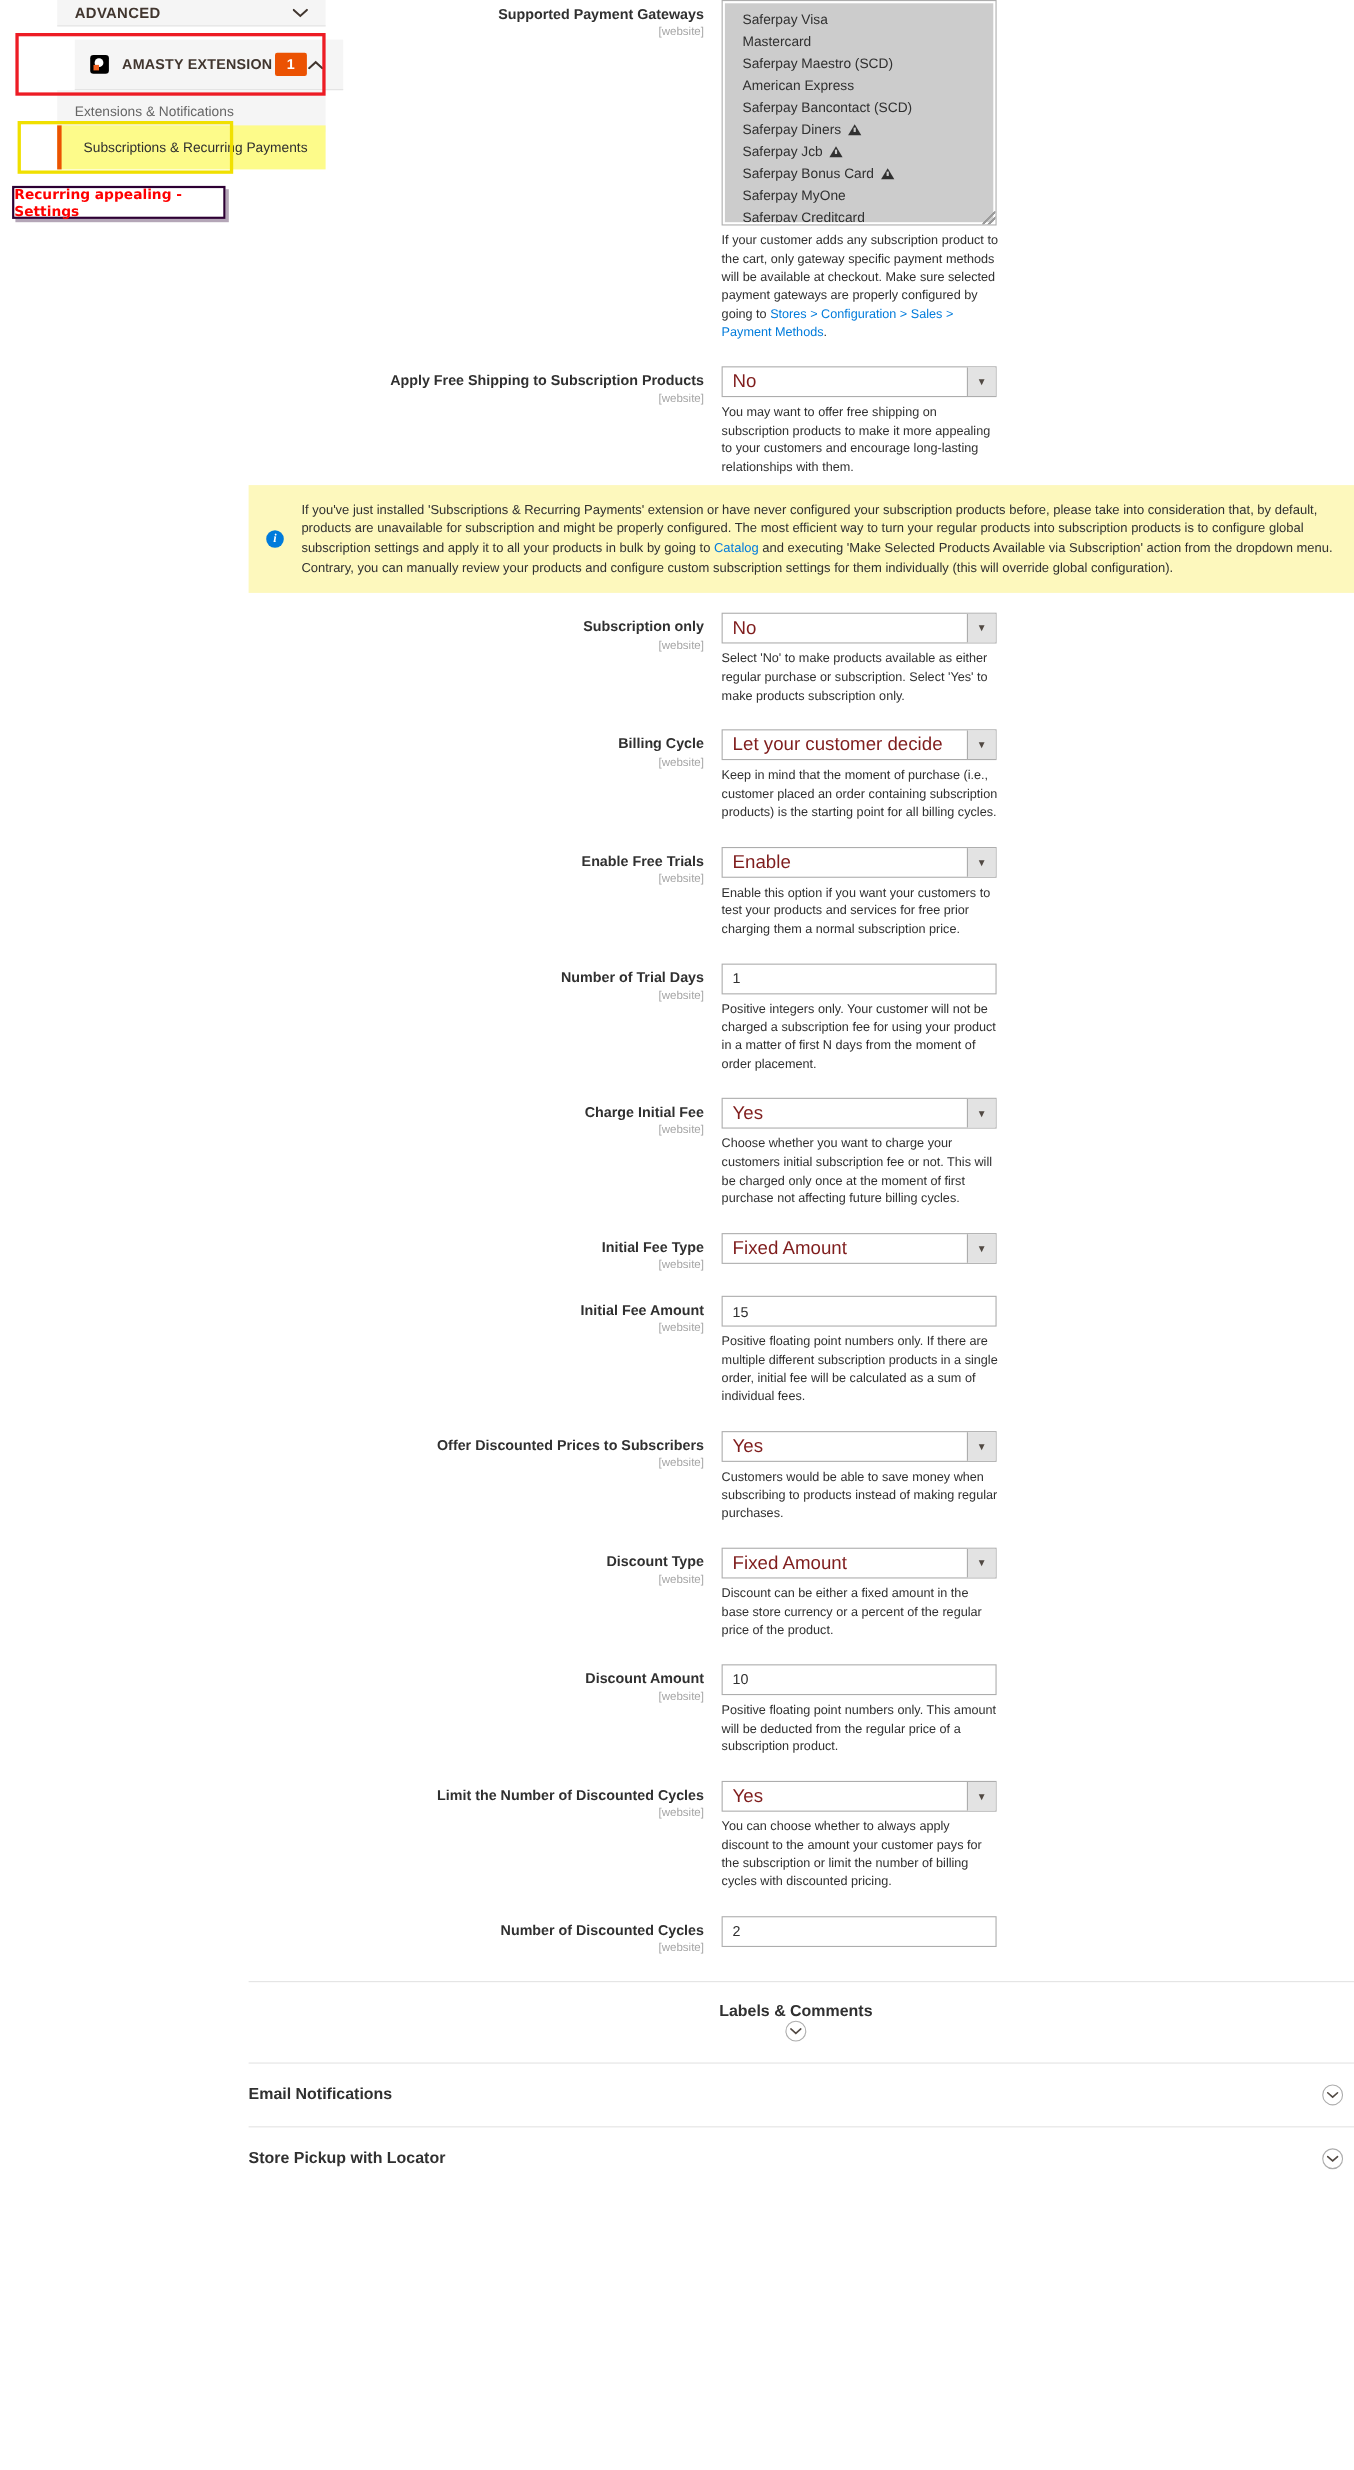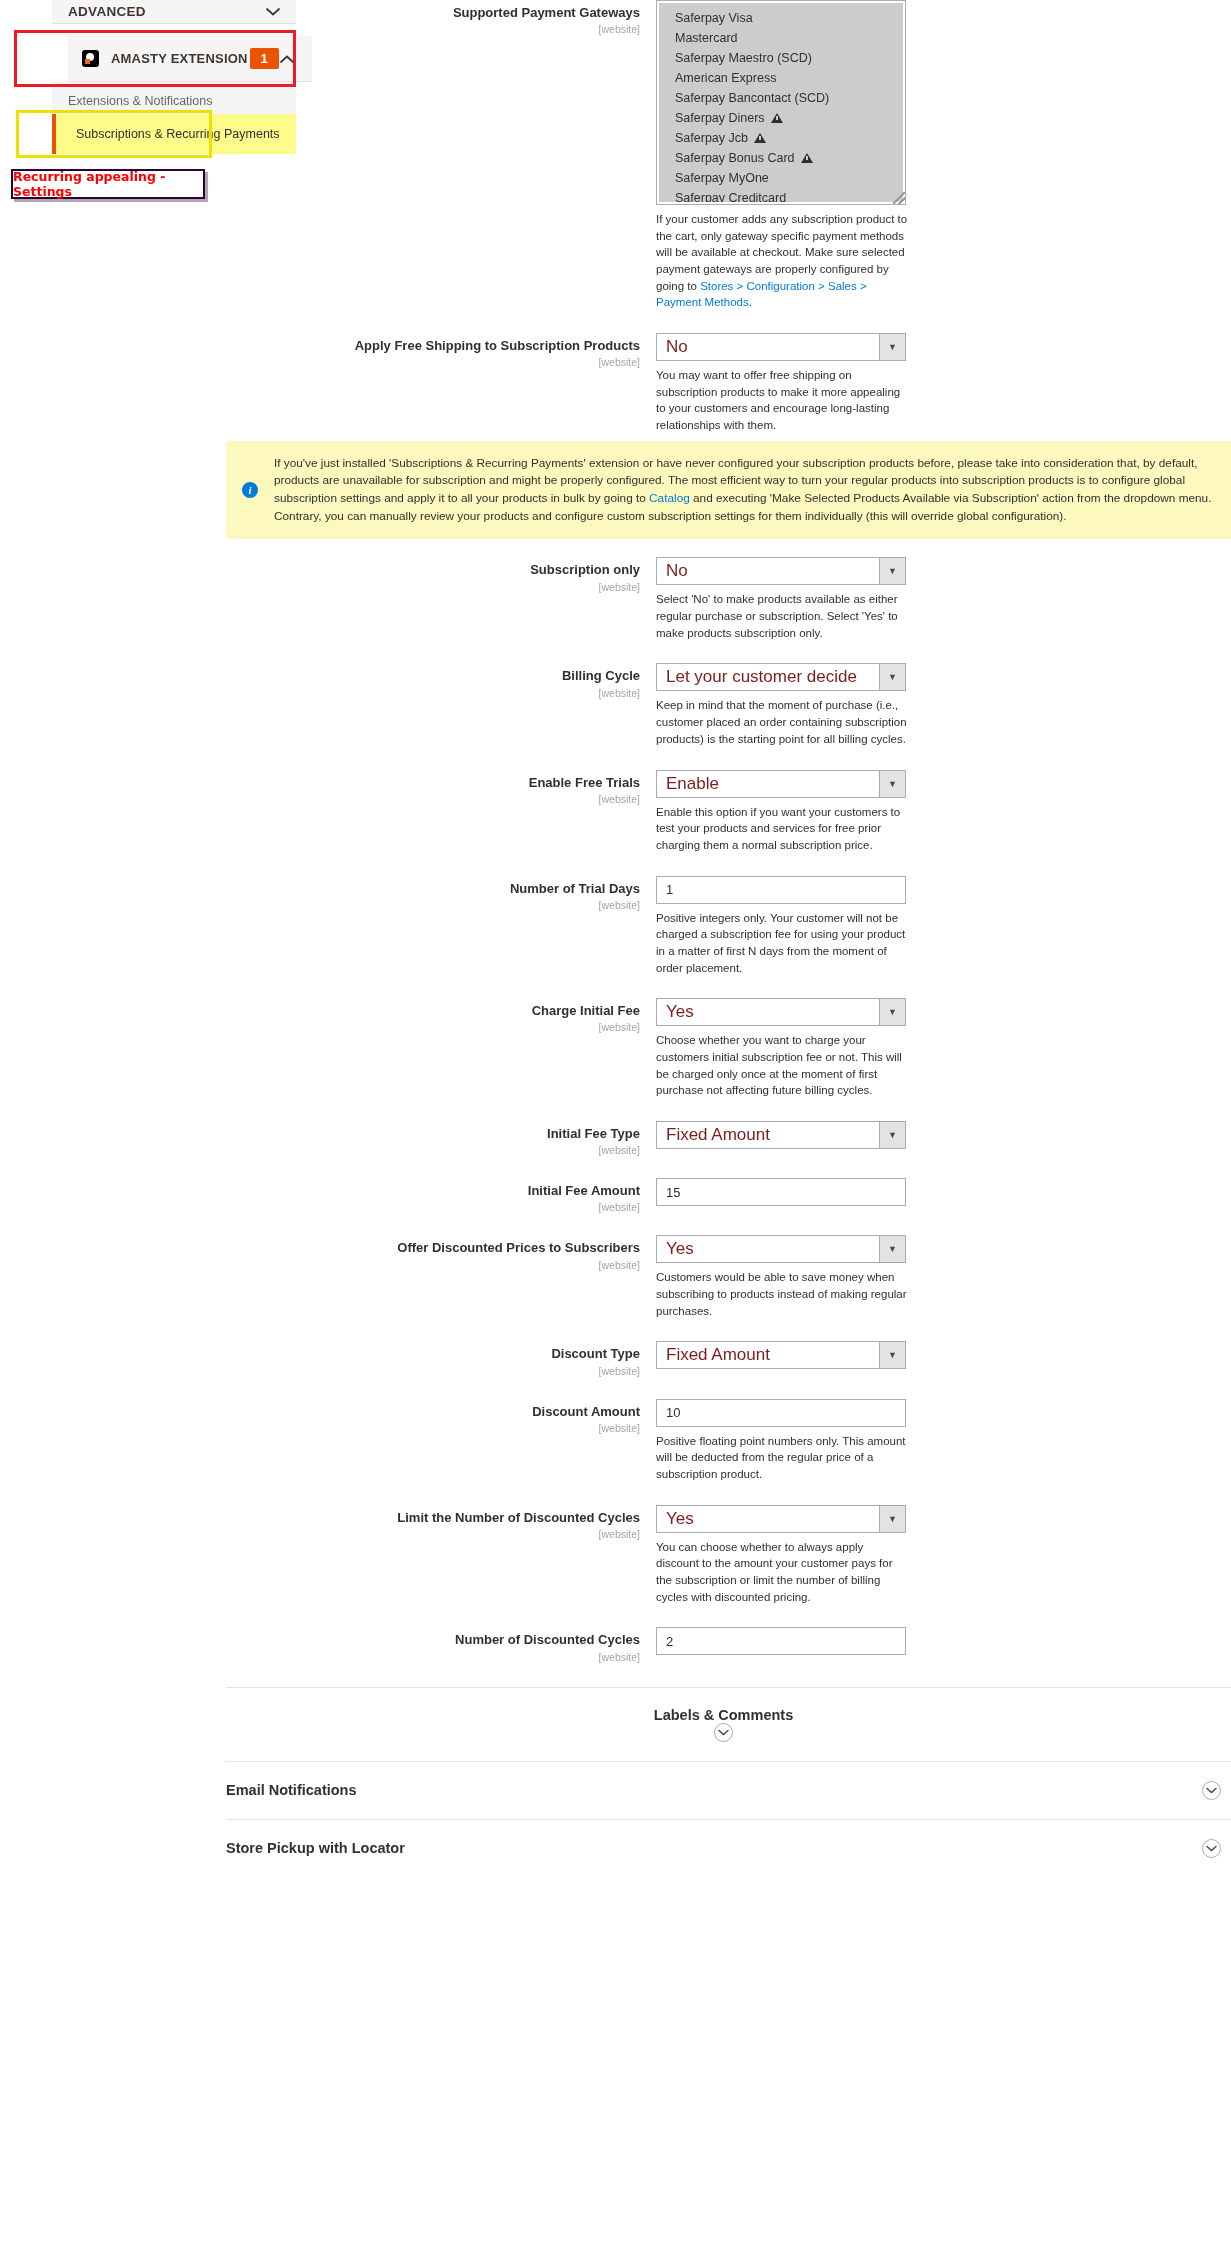--- a/index.html
+++ b/index.html
@@ -558,20 +558,21 @@
     </div>
   </div>
 
   <div class="field" style="margin-top:22px;">
     <div class="label-col">
       <span class="lbl">Initial Fee Amount</span>
       <span class="scope">[website]</span>
     </div>
     <div class="ctrl-col">
       <input class="txt" type="text" value="15" style="">
+      <div class="note">Positive floating point numbers only. If there are multiple different subscription products in a single order, initial fee will be calculated as a sum of individual fees.</div>
     </div>
   </div>
 
   <div class="field" style="margin-top:22px;">
     <div class="label-col">
       <span class="lbl">Offer Discounted Prices to Subscribers</span>
       <span class="scope">[website]</span>
     </div>
     <div class="ctrl-col">
       <div class="sel-wrap">
@@ -585,20 +586,21 @@
   <div class="field" style="margin-top:22px;">
     <div class="label-col">
       <span class="lbl">Discount Type</span>
       <span class="scope">[website]</span>
     </div>
     <div class="ctrl-col">
       <div class="sel-wrap">
         <div class="sel">Fixed Amount</div>
         <span class="sel-arrow">▼</span>
       </div>
+      <div class="note">Discount can be either a fixed amount in the base store currency or a percent of the regular price of the product.</div>
     </div>
   </div>
 
   <div class="field" style="margin-top:22px;">
     <div class="label-col">
       <span class="lbl">Discount Amount</span>
       <span class="scope">[website]</span>
     </div>
     <div class="ctrl-col">
       <input class="txt" type="text" value="10" style="">

